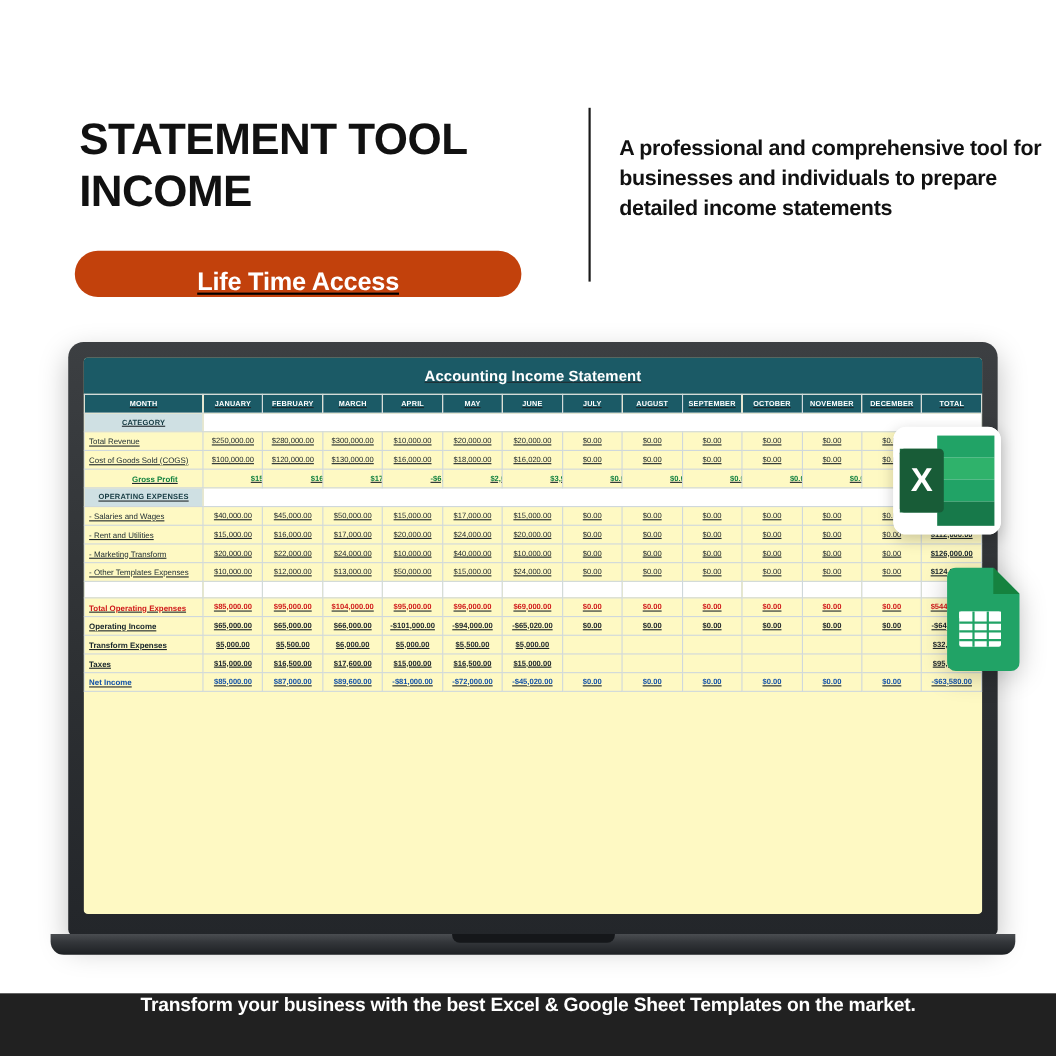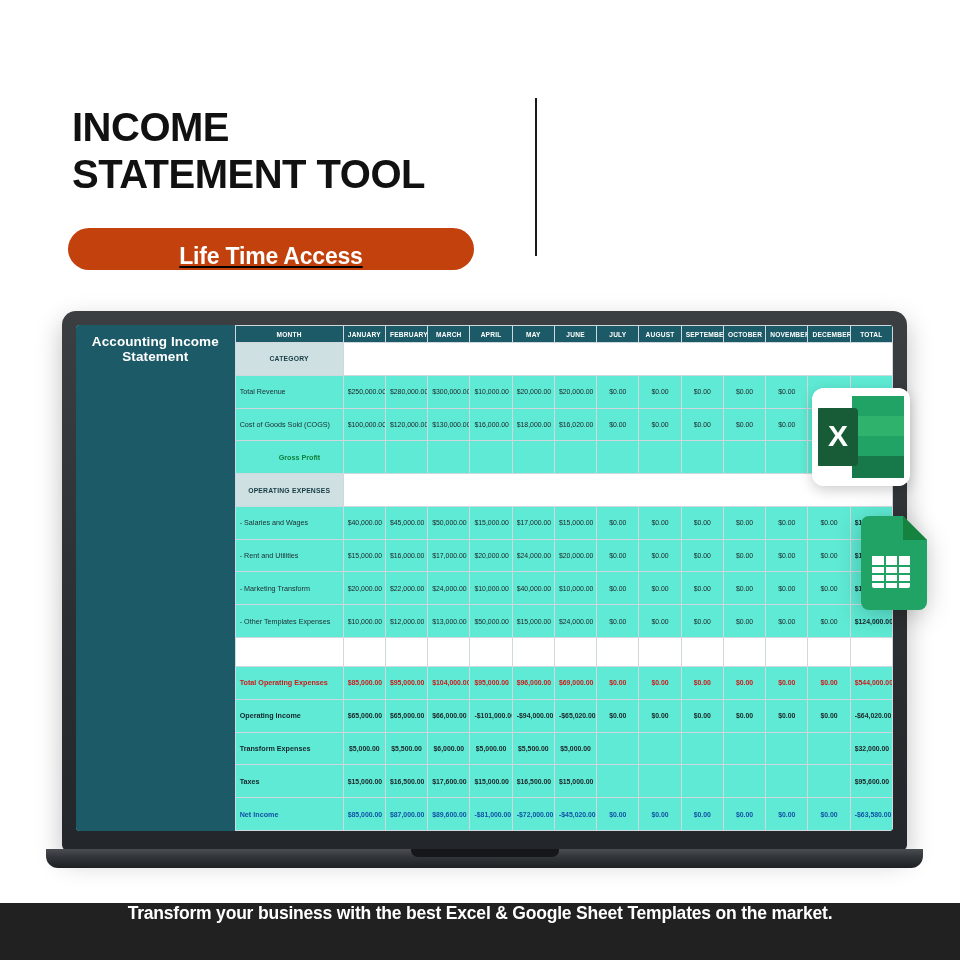--- a/index.html
+++ b/index.html
@@ -95,24 +95,26 @@
     left: 50%; top: 538px;
     transform: translateX(-50%);
     width: 148px; height: 8px;
     background: #15171a;
     border-radius: 0 0 7px 7px;
   }
 
   
   .sheet {
     width: 100%; height: 100%;
-    background: #5eead4;
+    background: #fef9c3;
     font-size: 7.6px;
     color: #20282c;
     display: flex;
+    flex-direction: column;
+    text-decoration: underline;
   }
   .sheet-title {
     background: #1b5a66;
     color: #ffffff;
     font-weight: bold;
     font-size: 13.5px;
     text-align: center;
     padding: 9px 0 9px 0;
     letter-spacing: 0.1px;
   }
@@ -195,30 +197,31 @@
     font-size: 17.5px;
     letter-spacing: -0.2px;
   }
 </style>
 </head>
 <body>
 
 <div id="page">
 
   <div class="headline">
+    <div class="line">STATEMENT TOOL</div>
     <div class="line">INCOME</div>
-    <div class="line">STATEMENT TOOL</div>
   </div>
 
   <div class="badge">
     <span>Life Time Access</span>
   </div>
 
   <div class="divider-v"></div>
 
+  <div class="subcopy">A professional and comprehensive tool for businesses and individuals to prepare detailed income statements</div>
 
   <div class="laptop">
     <div class="laptop-lid">
       <div class="laptop-screen">
 
         <div class="sheet">
           <div class="sheet-title">Accounting Income Statement</div>
 
           <table class="grid">
             <colgroup>

